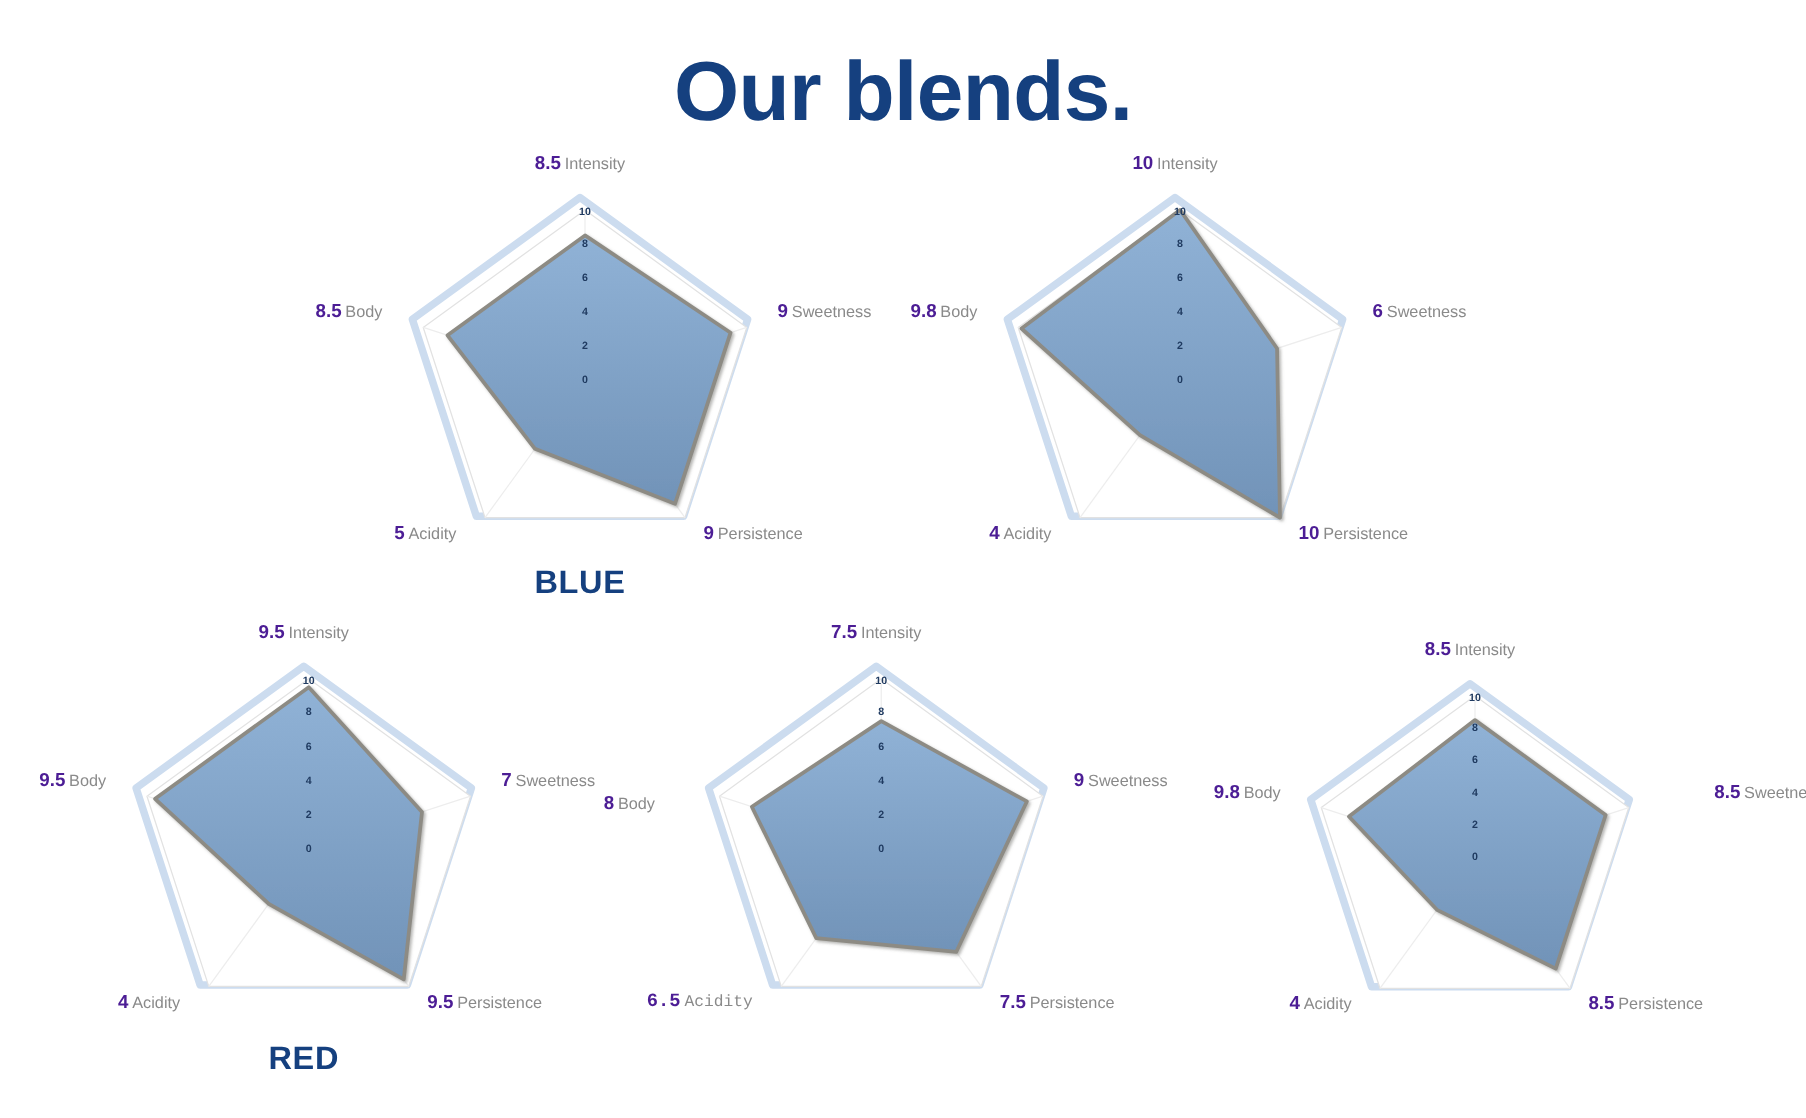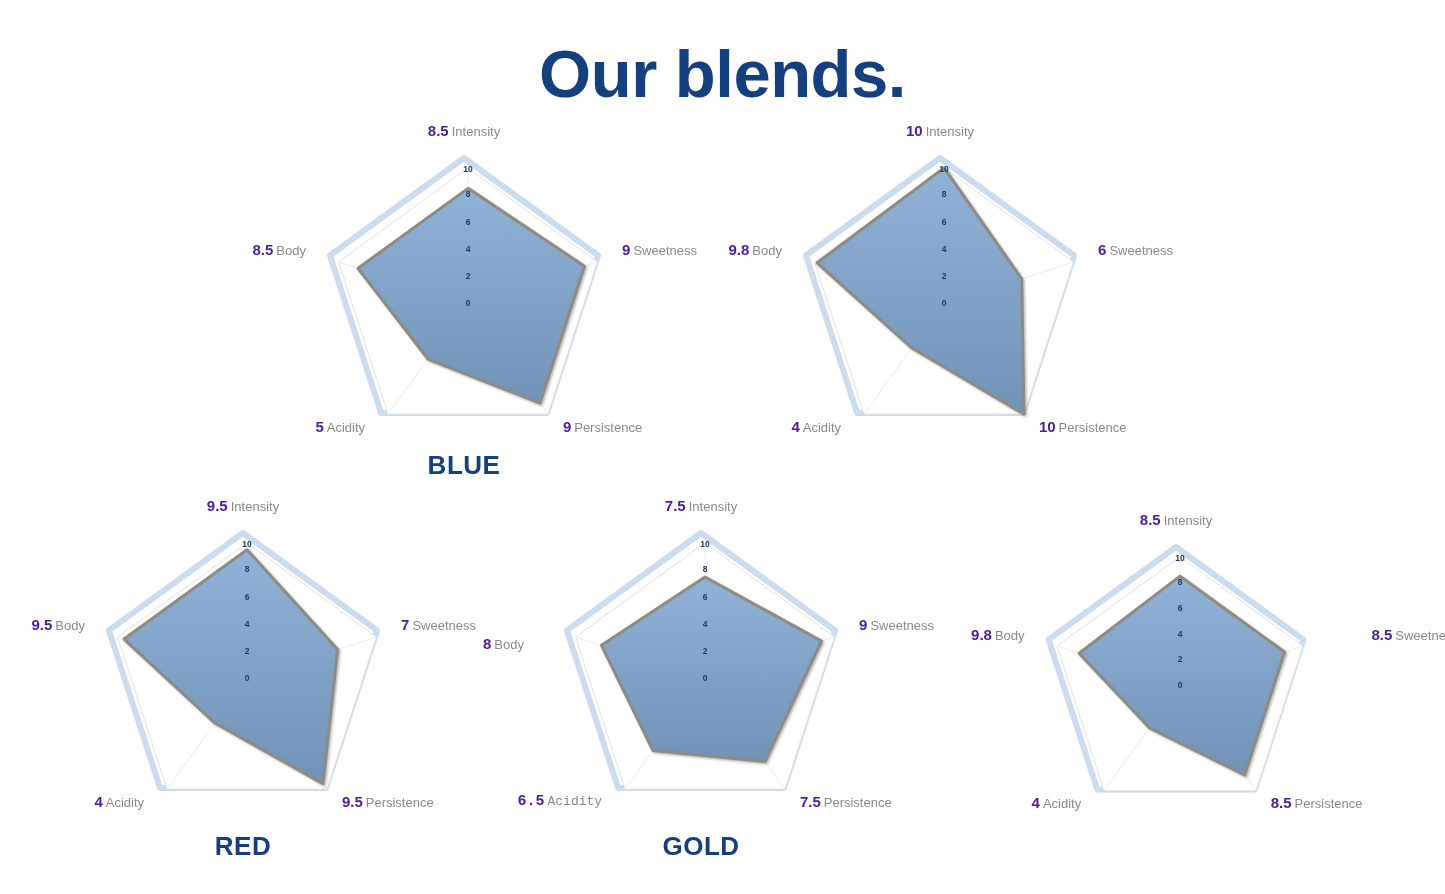--- a/index.html
+++ b/index.html
@@ -217,21 +217,20 @@
         <text class="tick-label" x="705.00" y="597.36">6</text>
         <text class="tick-label" x="705.00" y="624.57">4</text>
         <text class="tick-label" x="705.00" y="651.79">2</text>
         <text class="tick-label" x="705.00" y="679.00">0</text>
       </svg>
       <div class="axis-label pos-top" style="left: 701px; top: 513px;"><span class="val">7.5</span><span class="name">Intensity</span></div>
       <div class="axis-label pos-right" style="left: 859.099px; top: 624.429px;"><span class="val">9</span><span class="name">Sweetness</span></div>
       <div class="axis-label pos-botright" style="left: 799.878px; top: 794.071px;"><span class="val">7.5</span><span class="name">Persistence</span></div>
       <div class="axis-label pos-botleft" style="left: 602.122px; top: 794.071px; font-family: Liberation Mono, monospace;"><span class="val">6.5</span><span class="name">Acidity</span></div>
       <div class="axis-label pos-left" style="left: 524px; top: 624.429px; margin-top: 19px;"><span class="val">8</span><span class="name">Body</span></div>
-      <div class="blend-name" style="top: 831px; left: 491px; width: 420px;">GOLD</div>
     </div>
     <div class="radar-card" style="left: 0px; top: 0px; width: 1445px; height: 894px; pointer-events: none;">
       <svg class="radar-svg" width="1445" height="894" style="position: absolute; left: 0px; top: 0px;">
         <defs>
           <linearGradient id="grad-4" x1="0" y1="0" x2="0" y2="1">
             <stop offset="0%" stop-color="#90b2d6"></stop>
             <stop offset="100%" stop-color="#7193b8"></stop>
           </linearGradient>
           <filter id="sh-4" x="-20%" y="-20%" width="150%" height="150%">
             <feDropShadow dx="1.5" dy="1.5" stdDeviation="1.2" flood-color="#7a7a74" flood-opacity="0.55"></feDropShadow>

